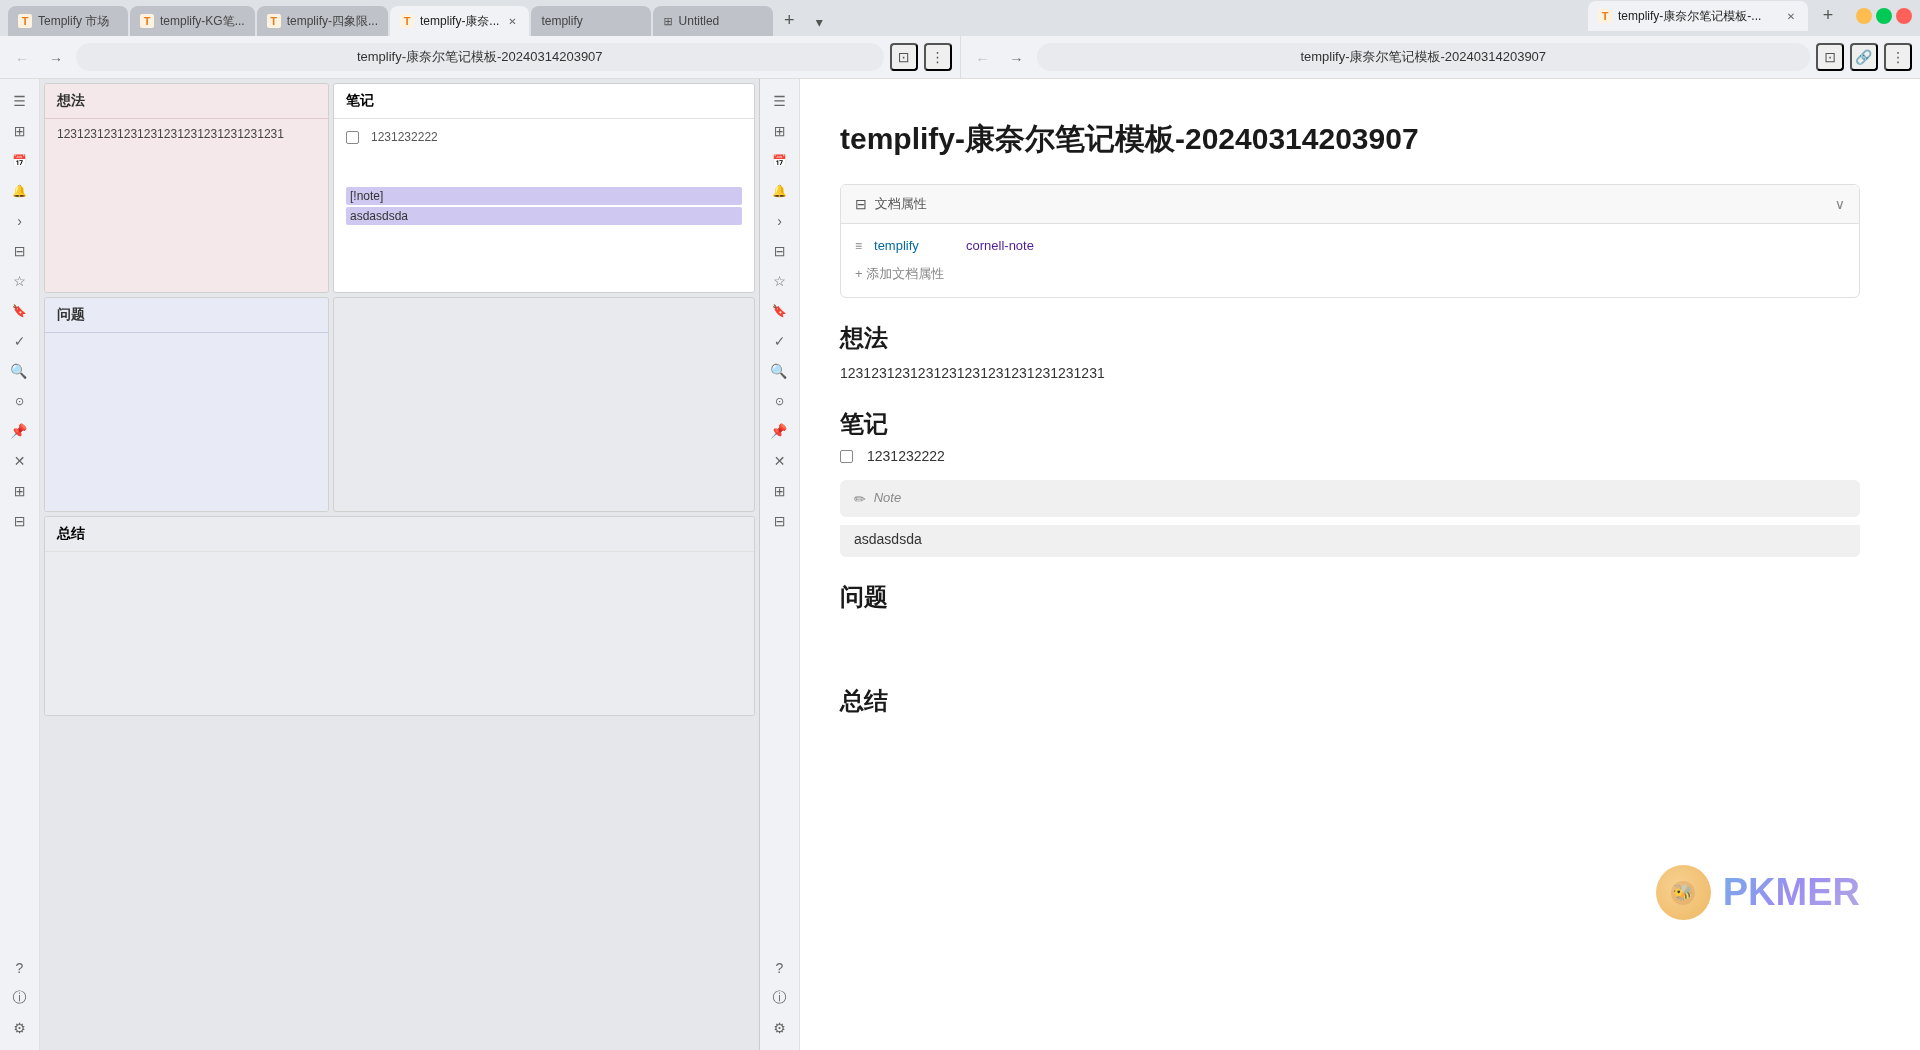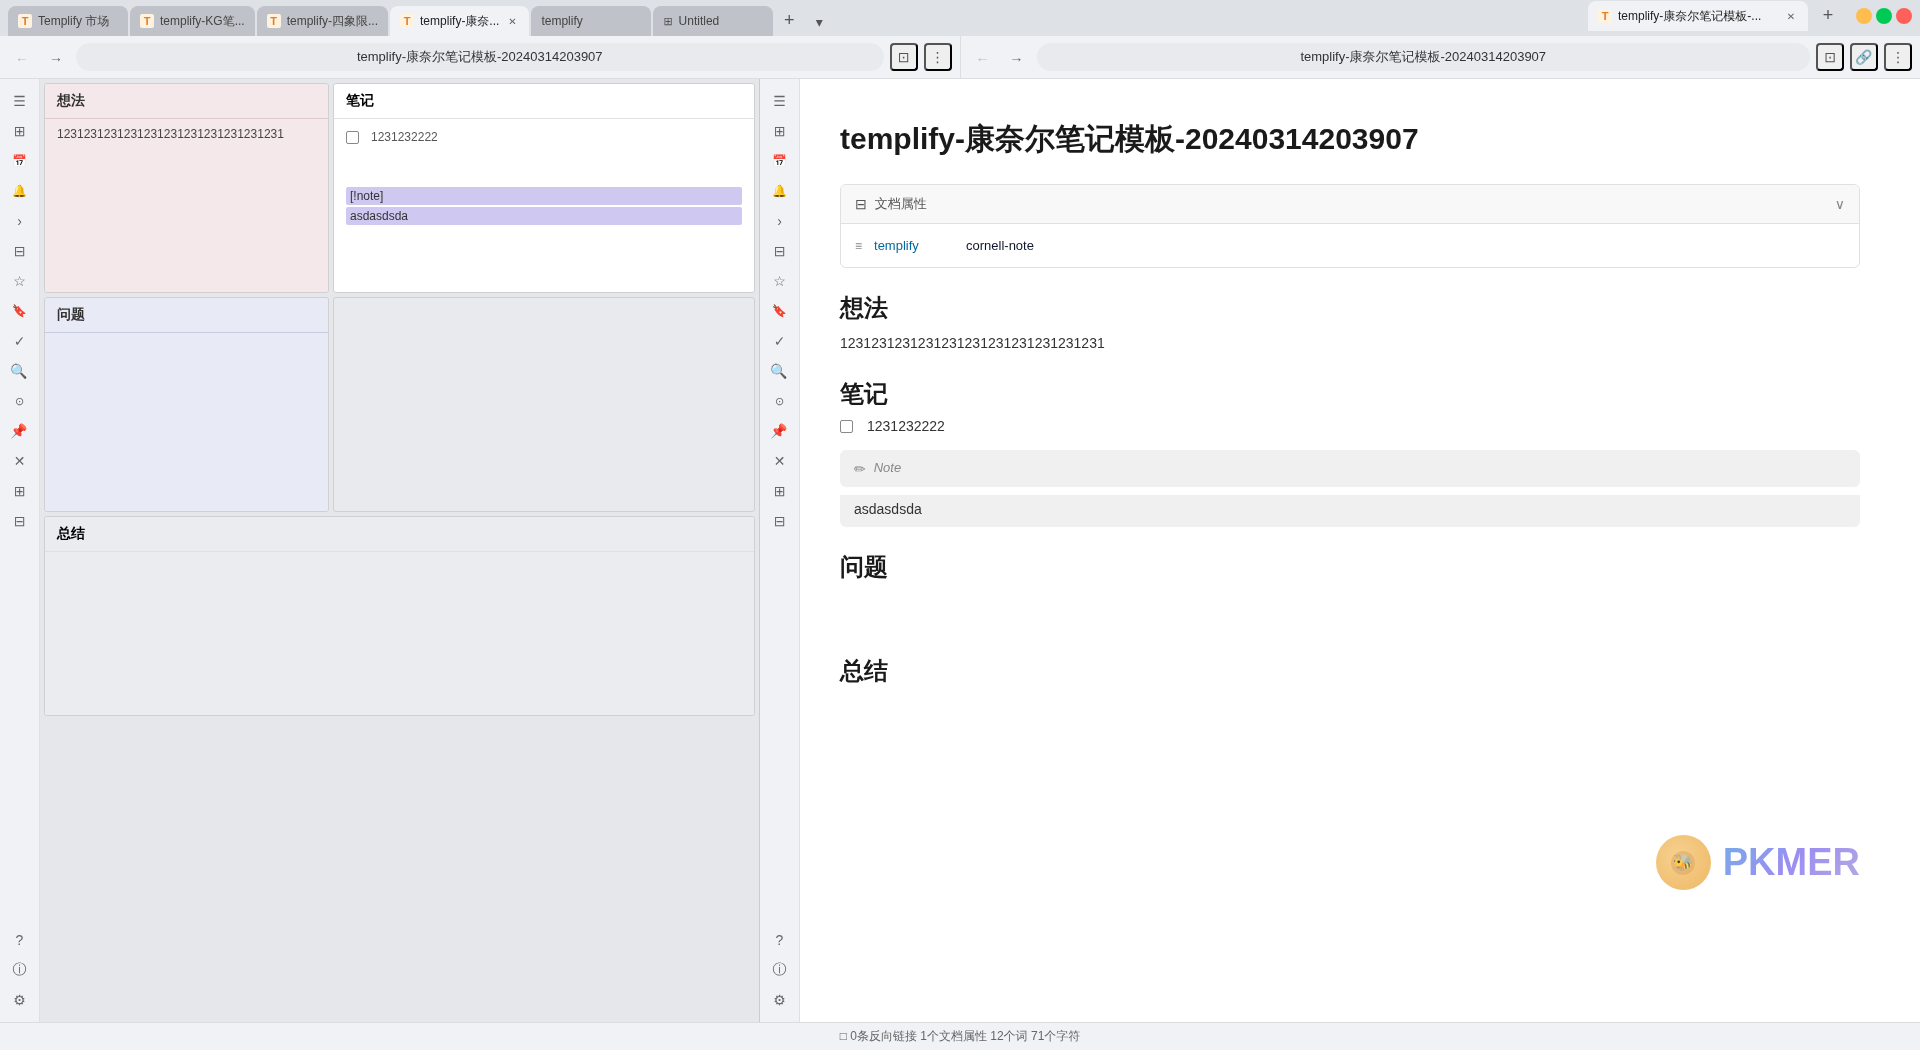--- a/index.html
+++ b/index.html
@@ -26,21 +26,21 @@
     .doc-title { font-size: 30px; font-weight: 700; color: #1a1a1a; margin-bottom: 24px; }
 
     
     .doc-properties { border: 1px solid #e0e0e0; border-radius: 6px; margin-bottom: 24px; overflow: hidden; }
     .doc-properties-header { display: flex; align-items: center; justify-content: space-between; padding: 10px 14px; background: #f8f8f8; border-bottom: 1px solid #e0e0e0; cursor: pointer; }
     .doc-properties-header-left { display: flex; align-items: center; gap: 8px; font-size: 13px; color: #555; font-weight: 500; }
     .doc-properties-body { padding: 8px 0; }
     .property-row { display: flex; align-items: center; padding: 6px 14px; font-size: 13px; gap: 12px; }
     .property-icon { color: #888; font-size: 12px; }
     .property-key { color: #0369a1; min-width: 80px; }
-    .property-value { color: #0f172a; }
+    .property-value { color: #4c1d95; }
     .add-property-btn { display: flex; align-items: center; gap: 6px; padding: 6px 14px; font-size: 13px; color: #888; cursor: pointer; }
 
     
     .doc-section-title { font-size: 24px; font-weight: 700; color: #1a1a1a; margin-top: 24px; margin-bottom: 8px; }
     .doc-section-body { font-size: 14px; color: #333; margin-bottom: 16px; line-height: 1.6; }
     .doc-checkbox-item { display: flex; align-items: center; gap: 8px; font-size: 14px; color: #333; margin-bottom: 8px; }
 
     
     .note-callout { background: #f0f0f0; border-radius: 6px; padding: 10px 14px; margin-bottom: 12px; display: flex; align-items: flex-start; gap: 8px; }
     .note-callout-icon { font-size: 14px; color: #888; margin-top: 1px; }
@@ -266,20 +266,21 @@
                   <span>文档属性</span>
                 </div>
                 <span style="font-size:14px;color:#888;">∨</span>
               </div>
               <div class="doc-properties-body">
                 <div class="property-row">
                   <span class="property-icon">≡</span>
                   <span class="property-key">templify</span>
                   <span class="property-value">cornell-note</span>
                 </div>
+                <div class="add-property-btn">+ 添加文档属性</div>
               </div>
             </div>
 
             <h2 class="doc-section-title">想法</h2>
             <div class="doc-section-body">1231231231231231231231231231231231</div>
 
             <h2 class="doc-section-title">笔记</h2>
             <div class="doc-checkbox-item">
               <span class="check-box"></span>
               <span>1231232222</span>
@@ -307,16 +308,13 @@
                 </svg>
               </div>
               <span style="font-size:38px;font-weight:800;background:linear-gradient(135deg,#4a90e2 0%,#7b68ee 50%,#9b8fd8 100%);-webkit-background-clip:text;-webkit-text-fill-color:transparent;">PKMER</span>
             </div>
           </div>
         </div>
       </div>
     </div>
   </div>
 
-  <div class="status-bar">
-    <span>□ 0条反向链接  1个文档属性  12个词  71个字符</span>
-  </div>
 </div>
 
 </body></html>

